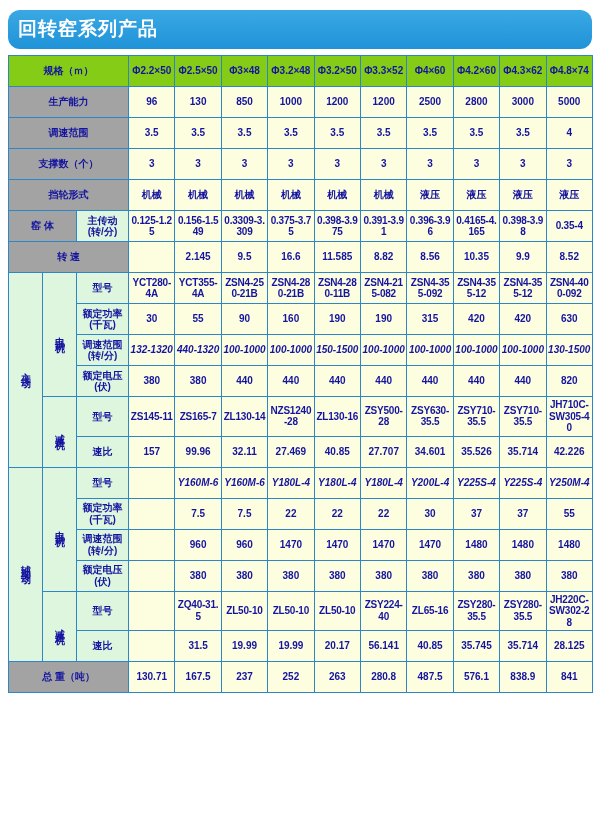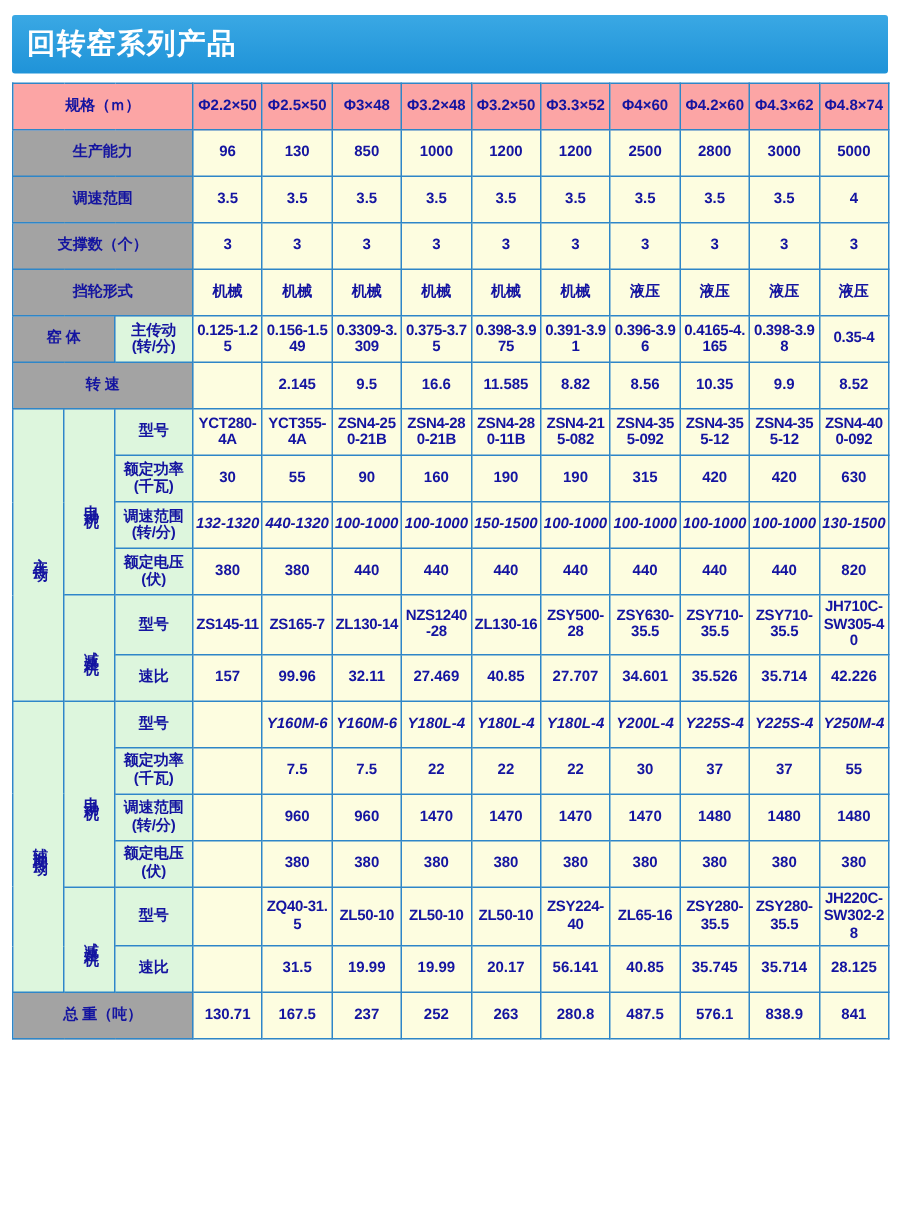--- a/index.html
+++ b/index.html
@@ -24,21 +24,21 @@
   }
   .title-bar {
     margin: 10px 8px 6px 8px;
     background: #2e9fe0;
     background: linear-gradient(#3aa8e4, #1f93d8);
     color: #ffffff;
     font-size: 19px;
     font-weight: bold;
     letter-spacing: 1px;
     padding: 6px 10px 7px 10px;
-    border-radius: 2px;
+    border-radius: 12px;
   }
   table.spec {
     border-collapse: collapse;
     width: 584px;
     margin: 0 8px;
     table-layout: fixed;
   }
   table.spec td {
     border: 1px solid #2e86c8;
     text-align: center;
@@ -50,21 +50,21 @@
     line-height: 1.15;
     word-break: break-all;
   }
   
   col.c-lab1 { width: 34px; }
   col.c-lab2 { width: 34px; }
   col.c-lab3 { width: 52px; }
   col.c-data { width: 46.4px; }
 
   .hdr {
-    background: #fca5a5;
+    background: #84cc16;
     font-size: 11px;
   }
   .lab {
     background: #a3a3a3;
     font-size: 11px;
   }
   .lab-sm {
     background: #ddf6dd;
     font-size: 9px;
     line-height: 1.1;

